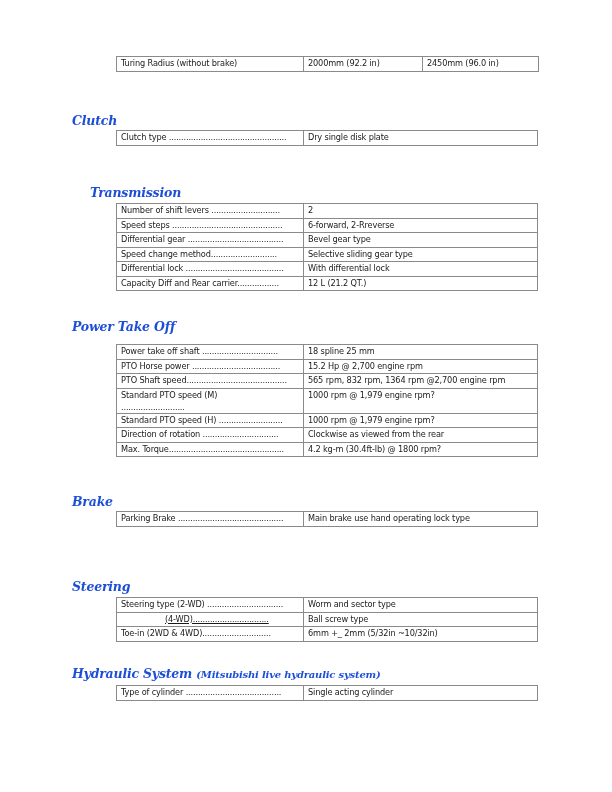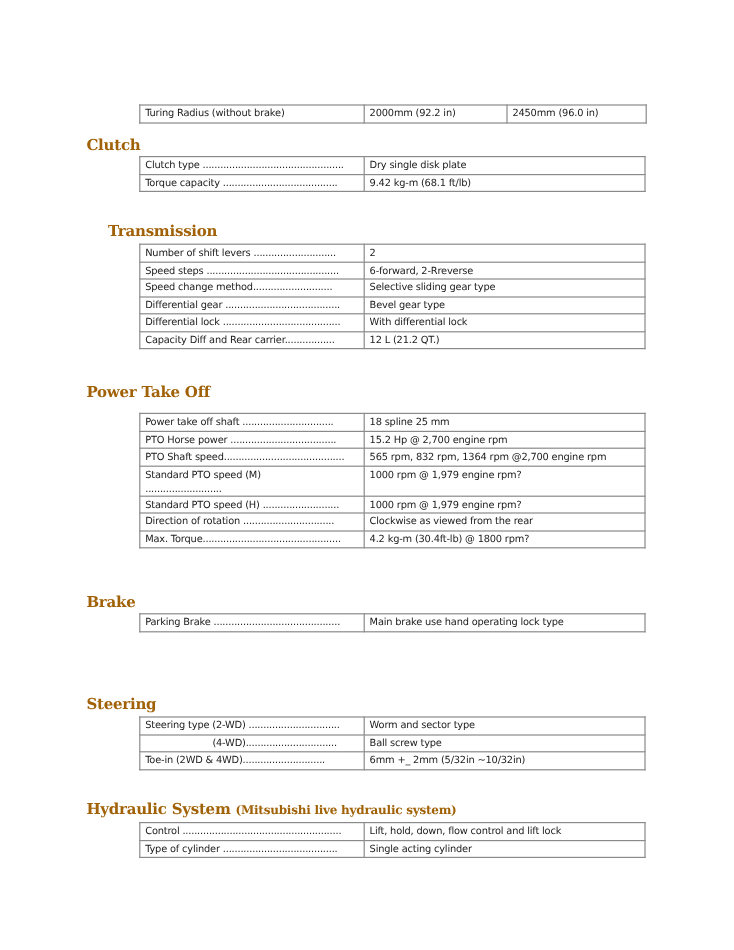--- a/index.html
+++ b/index.html
@@ -7,77 +7,73 @@
          font-family: "Liberation Sans", sans-serif; color: #000; }
   .page { position: absolute; left: 0; top: 0; width: 612px; height: 792px; }
 
   table.spec { position: absolute; left: 116px; border-collapse: collapse;
                font-family: "DejaVu Sans", sans-serif; font-size: 8.2px; letter-spacing: -0.15px; }
   table.spec td { border: 1px solid #8a8a8a; padding: 0 4px; height: 13.5px; line-height: 12px;
                   vertical-align: top; color: #1a1a1a; white-space: nowrap; }
   table.spec td.c1 { width: 178px; }
   table.spec td.c2 { width: 225px; }
   table.spec td.wrap { white-space: normal; }
-  table.spec td.ind { padding-left: 60px; }
+  table.spec td.ind { padding-left: 48px; text-decoration: underline; }
 
   table.turn td.t1 { width: 178px; }
   table.turn td.t2 { width: 110px; }
   table.turn td.t3 { width: 107px; }
 
   h2.sec { position: absolute; left: 72px; margin: 0; font-family: "DejaVu Serif", serif;
-           font-weight: bold; font-size: 12.5px; color: #a16207; white-space: nowrap; letter-spacing: -0.2px; }
+           font-weight: bold; font-size: 12.5px; color: #1d4ed8; white-space: nowrap; letter-spacing: -0.2px; font-style: italic; }
   h2.sec .sub { font-size: 10px; }
 </style>
 </head>
 <body>
 
 <div class="page">
 
-  <table class="spec turn" style="top:87px;">
+  <table class="spec turn" style="top:56px;">
     <tbody>
         <tr>
       <td class="t1">Turing Radius (without brake)</td>
       <td class="t2">2000mm (92.2 in)</td>
       <td class="t3">2450mm (96.0 in)</td>
     </tr>
   </tbody>
     </table>
 
   <h2 class="sec" style="top:113px;">Clutch</h2>
   <table class="spec" style="top:130px;">
     <tbody>
         <tr>
           <td class="c1">Clutch type  ................................................</td>
           <td class="c2">Dry single disk plate</td>
         </tr>
-    <tr>
-          <td class="c1">Torque capacity  .......................................</td>
-          <td class="c2">9.42 kg-m (68.1 ft/lb)</td>
-        </tr>
   </tbody>
     </table>
 
   <h2 class="sec" style="top:185px;margin-left:18px;">Transmission</h2>
   <table class="spec" style="top:203px;">
     <tbody>
         <tr>
           <td class="c1">Number of shift levers ............................</td>
           <td class="c2">2</td>
         </tr>
     <tr>
           <td class="c1">Speed steps .............................................</td>
           <td class="c2">6-forward, 2-Rreverse</td>
         </tr>
     <tr>
+          <td class="c1">Differential gear .......................................</td>
+          <td class="c2">Bevel gear type</td>
+        </tr>
+    <tr>
           <td class="c1">Speed change method...........................</td>
           <td class="c2">Selective sliding gear type</td>
-        </tr>
-    <tr>
-          <td class="c1">Differential gear .......................................</td>
-          <td class="c2">Bevel gear type</td>
         </tr>
     <tr>
           <td class="c1">Differential lock ........................................</td>
           <td class="c2">With differential lock</td>
         </tr>
     <tr>
           <td class="c1">Capacity Diff and Rear carrier.................</td>
           <td class="c2">12 L (21.2 QT.)</td>
         </tr>
   </tbody>
@@ -147,24 +143,20 @@
         </tr>
   </tbody>
     </table>
 
   <h2 class="sec" style="top:666px;">
     <span>Hydraulic System</span>
     <span class="sub">(Mitsubishi live hydraulic system)</span>
   </h2>
   <table class="spec" style="top:685px;">
     <tbody>
-        <tr>
-          <td class="c1">Control  ......................................................</td>
-          <td class="c2">Lift, hold, down, flow control and lift lock</td>
-        </tr>
     <tr>
           <td class="c1">Type of cylinder .......................................</td>
           <td class="c2">Single acting cylinder</td>
         </tr>
   </tbody>
     </table>
 
 </div>
 
 </body></html>

